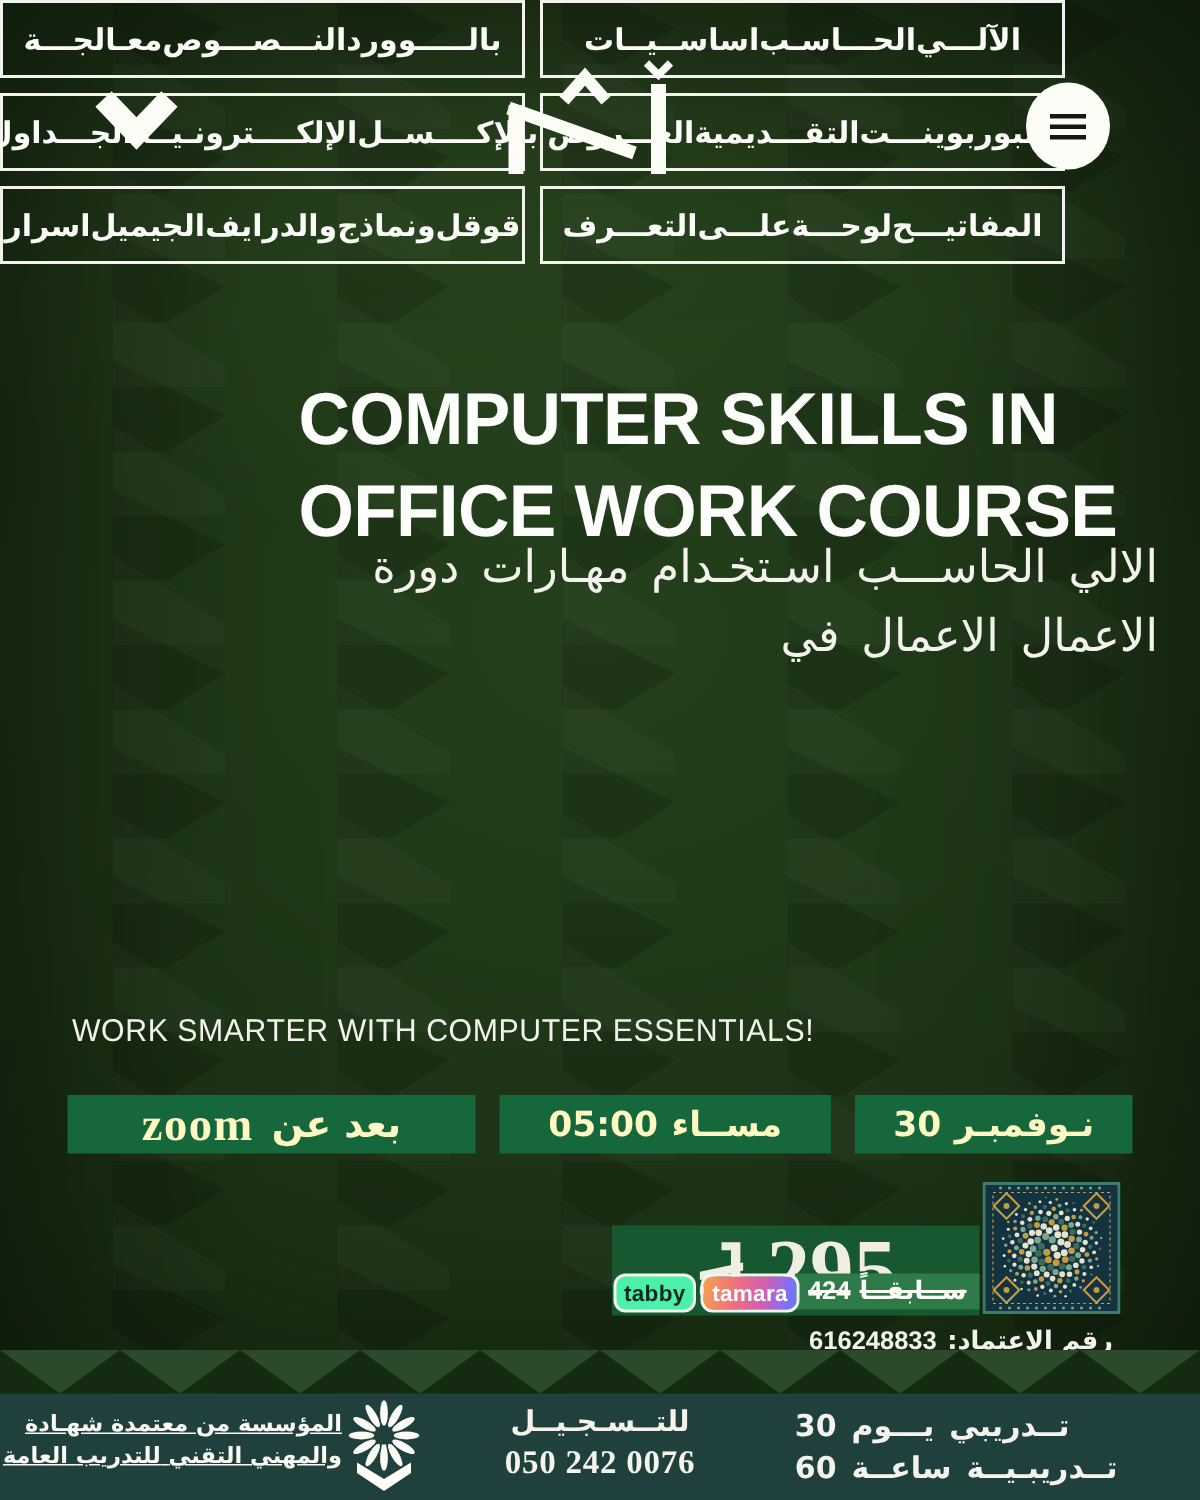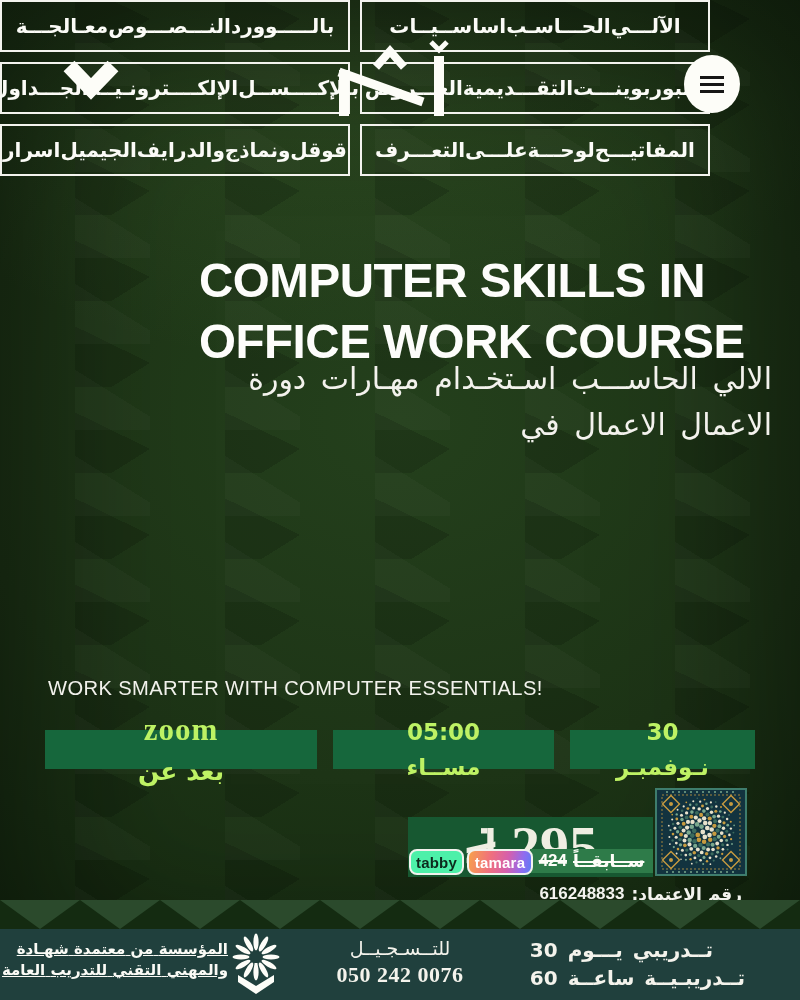--- a/index.html
+++ b/index.html
@@ -45,21 +45,21 @@
     display:flex;align-items:center;justify-content:center;
     font-size:20px;font-weight:bold;color:#fbfbf7;word-spacing:3px;}
 
   .tagline{left:48px;top:676px;font-size:21px;letter-spacing:.4px;color:#f2f2ec;
     transform:scaleX(.96);transform-origin:left top;white-space:nowrap;}
 
   
   .schedule{left:45px;top:730px;width:710px;height:39px;display:flex;
     flex-direction:row-reverse;gap:16px;}
   .badge{background:#16673c;display:flex;align-items:center;justify-content:center;
-    gap:9px;color:#bef264;font-weight:bold;font-size:23px;flex-direction:column;}
+    gap:9px;color:#fef9c3;font-weight:bold;font-size:23px;}
   .badge .ar{font-weight:bold;}
   .b-date{width:185px;}
   .b-time{width:221px;}
   .b-mode{width:272px;gap:12px;}
   .zoom-word{font-family:"Liberation Serif",serif;font-size:31px;font-weight:bold;
     letter-spacing:1px;line-height:1;}
   .mode-ar{font-size:25px;}
 
   
   .price-box{left:408px;top:789px;width:245px;height:60px;background:#175831;
@@ -81,21 +81,21 @@
     font-size:17px;font-weight:bold;color:#f3f3ee;white-space:nowrap;}
 
   
   .zigzag{left:0;top:900px;width:800px;height:29px;}
   .footer{left:0;top:929px;width:800px;height:71px;background:#20403d;}
   .cert{position:absolute;right:572px;top:10px;text-align:right;font-size:15px;
     font-weight:bold;line-height:21px;color:#fbfbf6;white-space:nowrap;text-decoration:underline;}
   .flower{position:absolute;left:228px;top:4px;}
   .register{position:absolute;left:50%;transform:translateX(-50%);top:6px;
     text-align:center;white-space:nowrap;}
-  .register-label{font-size:19px;font-weight:normal;line-height:26px;}
+  .register-label{font-size:19px;font-weight:bold;line-height:26px;}
   .phone{font-family:"Liberation Serif",serif;font-size:22px;font-weight:bold;
     line-height:28px;letter-spacing:.5px;}
   .duration{position:absolute;right:55px;top:7px;text-align:left;font-size:20px;
     font-weight:bold;line-height:28px;white-space:nowrap;word-spacing:3px;}
 </style>
 </head>
 <body>
 
 <div class="poster">
   <div class="bg-pattern"></div>

